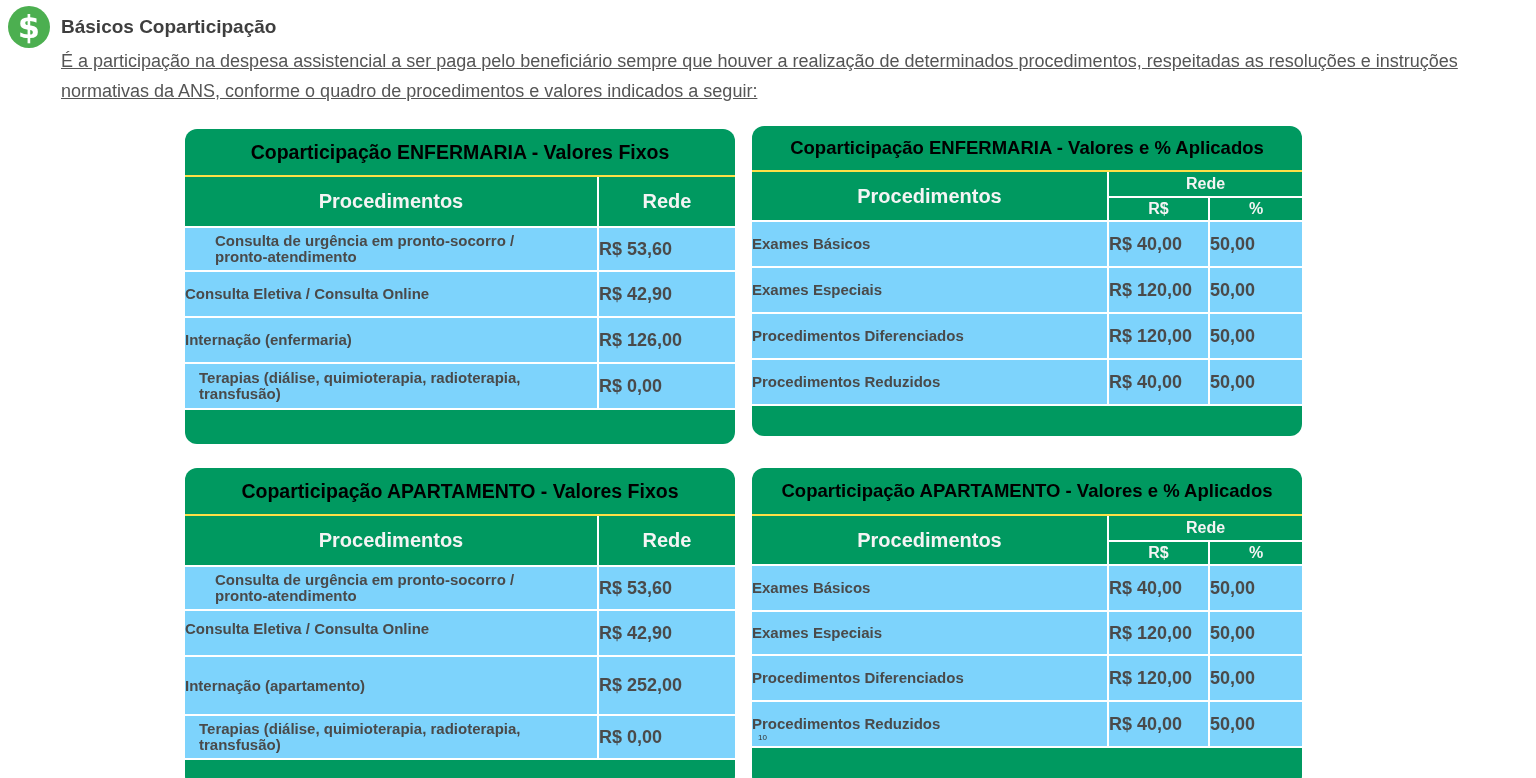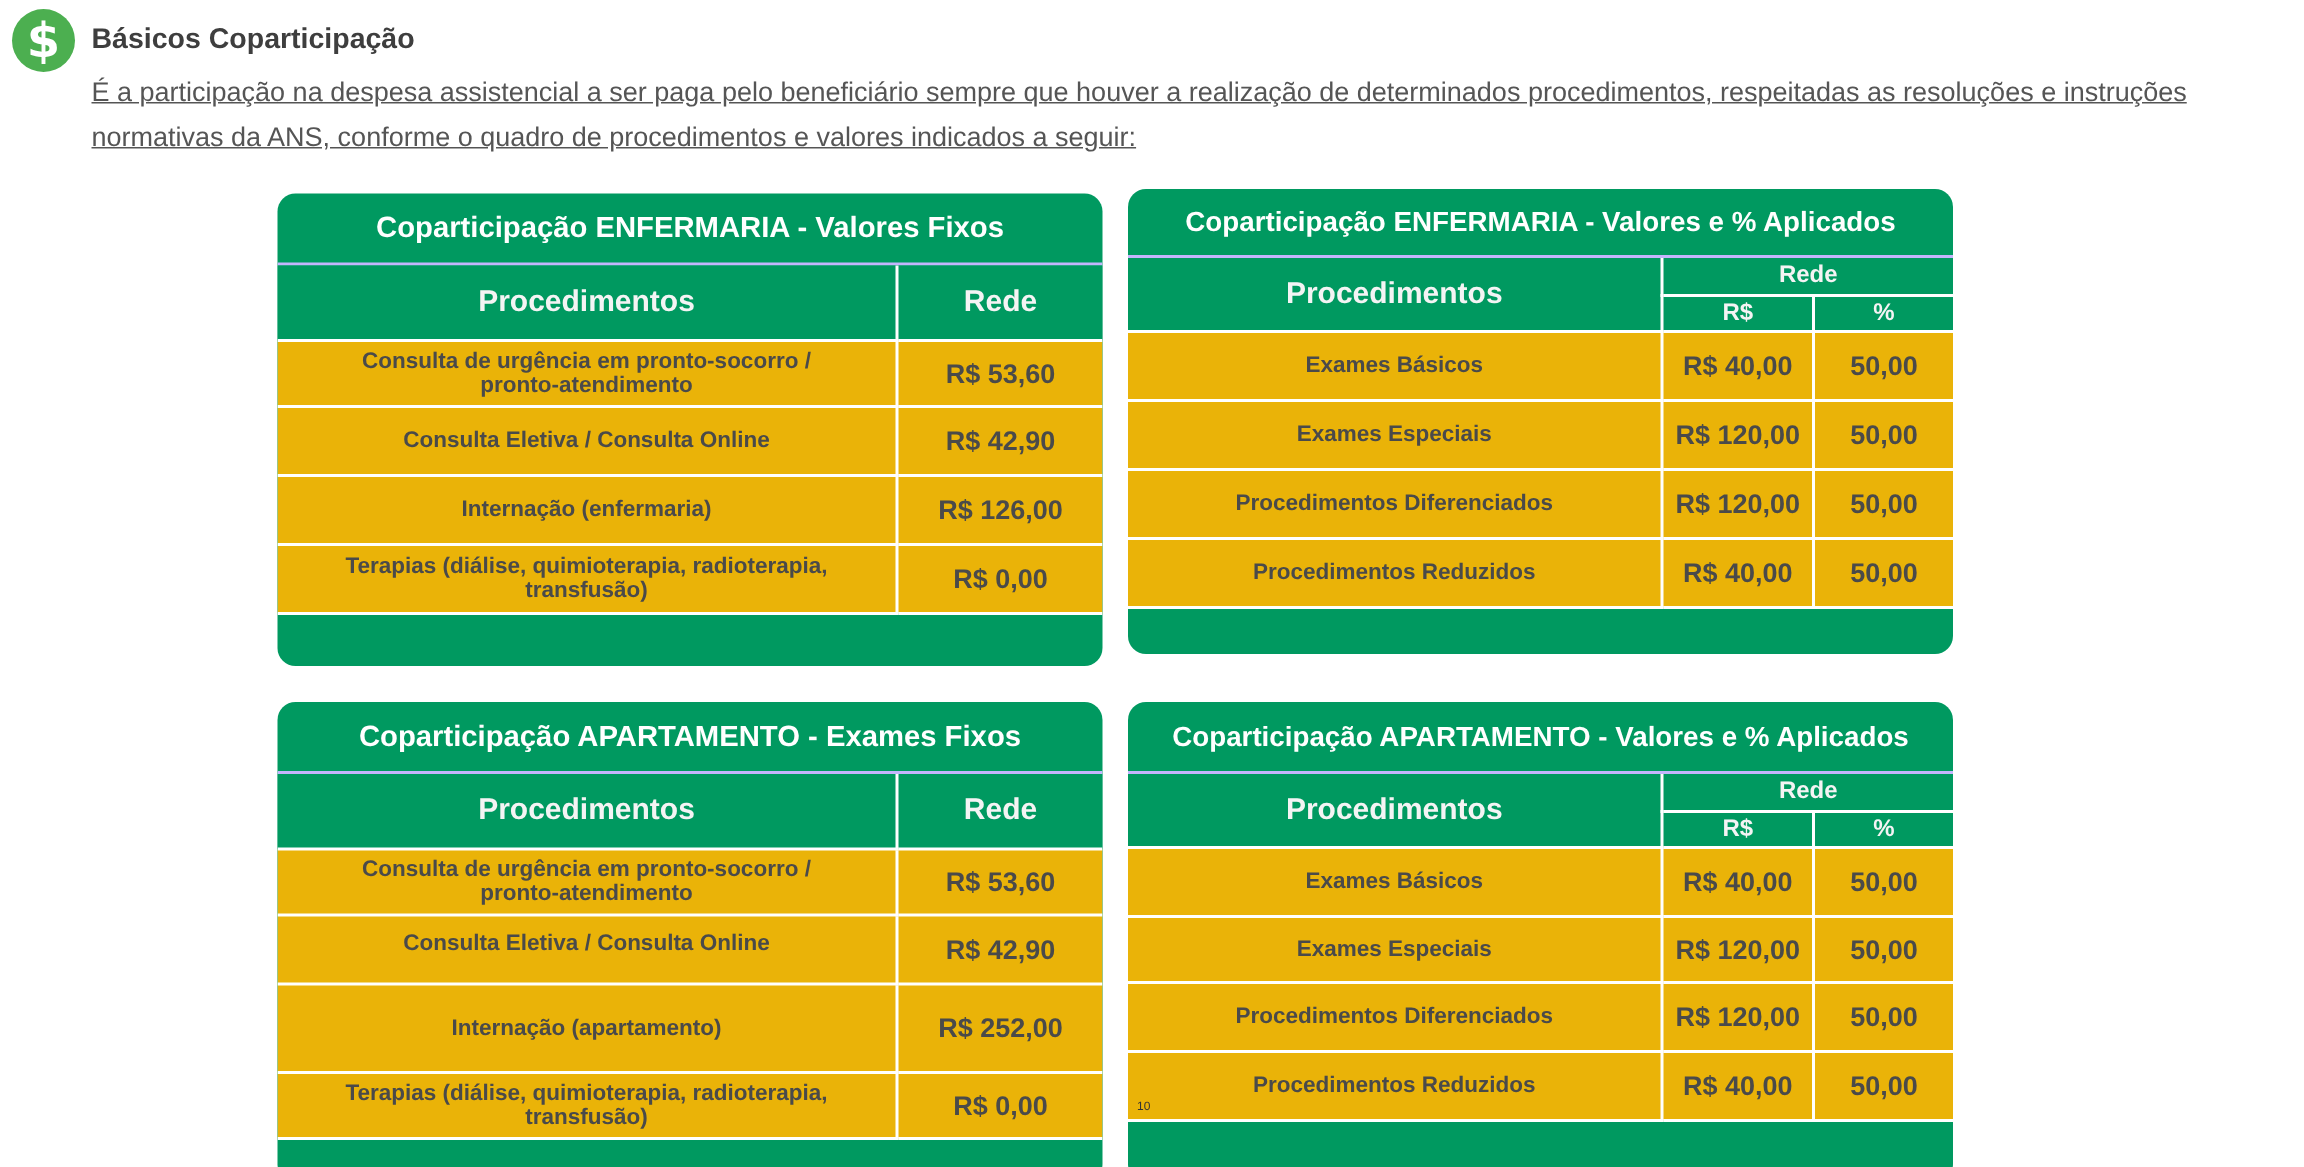--- a/index.html
+++ b/index.html
@@ -1,24 +1,24 @@
 <!DOCTYPE html>
 <html><head>
 <meta charset="utf-8">
 <style>
   html, body { margin:0; padding:0; background:#ffffff; }
   body { width:1536px; height:778px; position:relative; overflow:hidden; font-family:"Liberation Sans", sans-serif; color:#4a4a4a; }
   .header-icon { position:absolute; left:8px; top:6px; width:42px; height:42px; border-radius:50%; background:#4caf50; display:flex; align-items:center; justify-content:center; color:#fff; font-weight:bold; font-size:32px; font-family:"DejaVu Sans", sans-serif; }
   .title { position:absolute; left:61px; top:16px; font-size:19px; font-weight:bold; color:#3e3e3e; }
   .desc { position:absolute; left:61px; top:46px; width:1420px; font-size:18px; line-height:30px; color:#555;text-decoration:underline; }
   .card { position:absolute; width:550px; background:#009960; border-radius:12px; overflow:hidden; }
-  .card-title { height:46px; color:#ffffff; font-weight:bold; font-size:19.5px; display:flex; align-items:center; justify-content:center; white-space:nowrap; border-bottom:2px solid #c4b5fd; }
+  .card-title { height:46px; color:#000000; font-weight:bold; font-size:19.5px; display:flex; align-items:center; justify-content:center; white-space:nowrap; border-bottom:2px solid #fde047; }
   table { border-collapse:collapse; width:100%; table-layout:fixed; }
   th { background:#009960; color:#f4f4f4; font-weight:bold; border:2px solid #ffffff; border-top:none; padding:0; }
-  td { background:#eab308; color:#4a4a4a; font-weight:bold; border:2px solid #ffffff; text-align:center; padding:0; }
+  td { background:#7dd3fc; color:#4a4a4a; font-weight:bold; border:2px solid #ffffff; padding:0; }
   th:first-child, td:first-child { border-left:none; }
   th:last-child, td:last-child { border-right:none; }
   .proc { font-size:15px; line-height:16px; }
   .val { font-size:18px; }
   .foot { height:34px; }
   .page-num { position:absolute; left:758px; top:733px; font-size:8px; color:#333; }
 </style>
 </head>
 <body>
 
@@ -95,21 +95,21 @@
       <td class="proc">Procedimentos Reduzidos</td>
       <td class="val">R$ 40,00</td>
       <td class="val">50,00</td>
     </tr>
   </tbody>
     </table>
   <div class="foot"></div>
 </div>
 
 <div class="card" style="left:185px; top:468px; height:320px;">
-  <div class="card-title">Coparticipação APARTAMENTO - Exames Fixos</div>
+  <div class="card-title">Coparticipação APARTAMENTO - Valores Fixos</div>
   <table>
     <colgroup>
         <col style="width:413px">
         <col>
       </colgroup>
     <tbody>
         <tr style="height:50px">
       <th style="font-size:20px">Procedimentos</th>
       <th style="font-size:20px">Rede</th>
     </tr>

